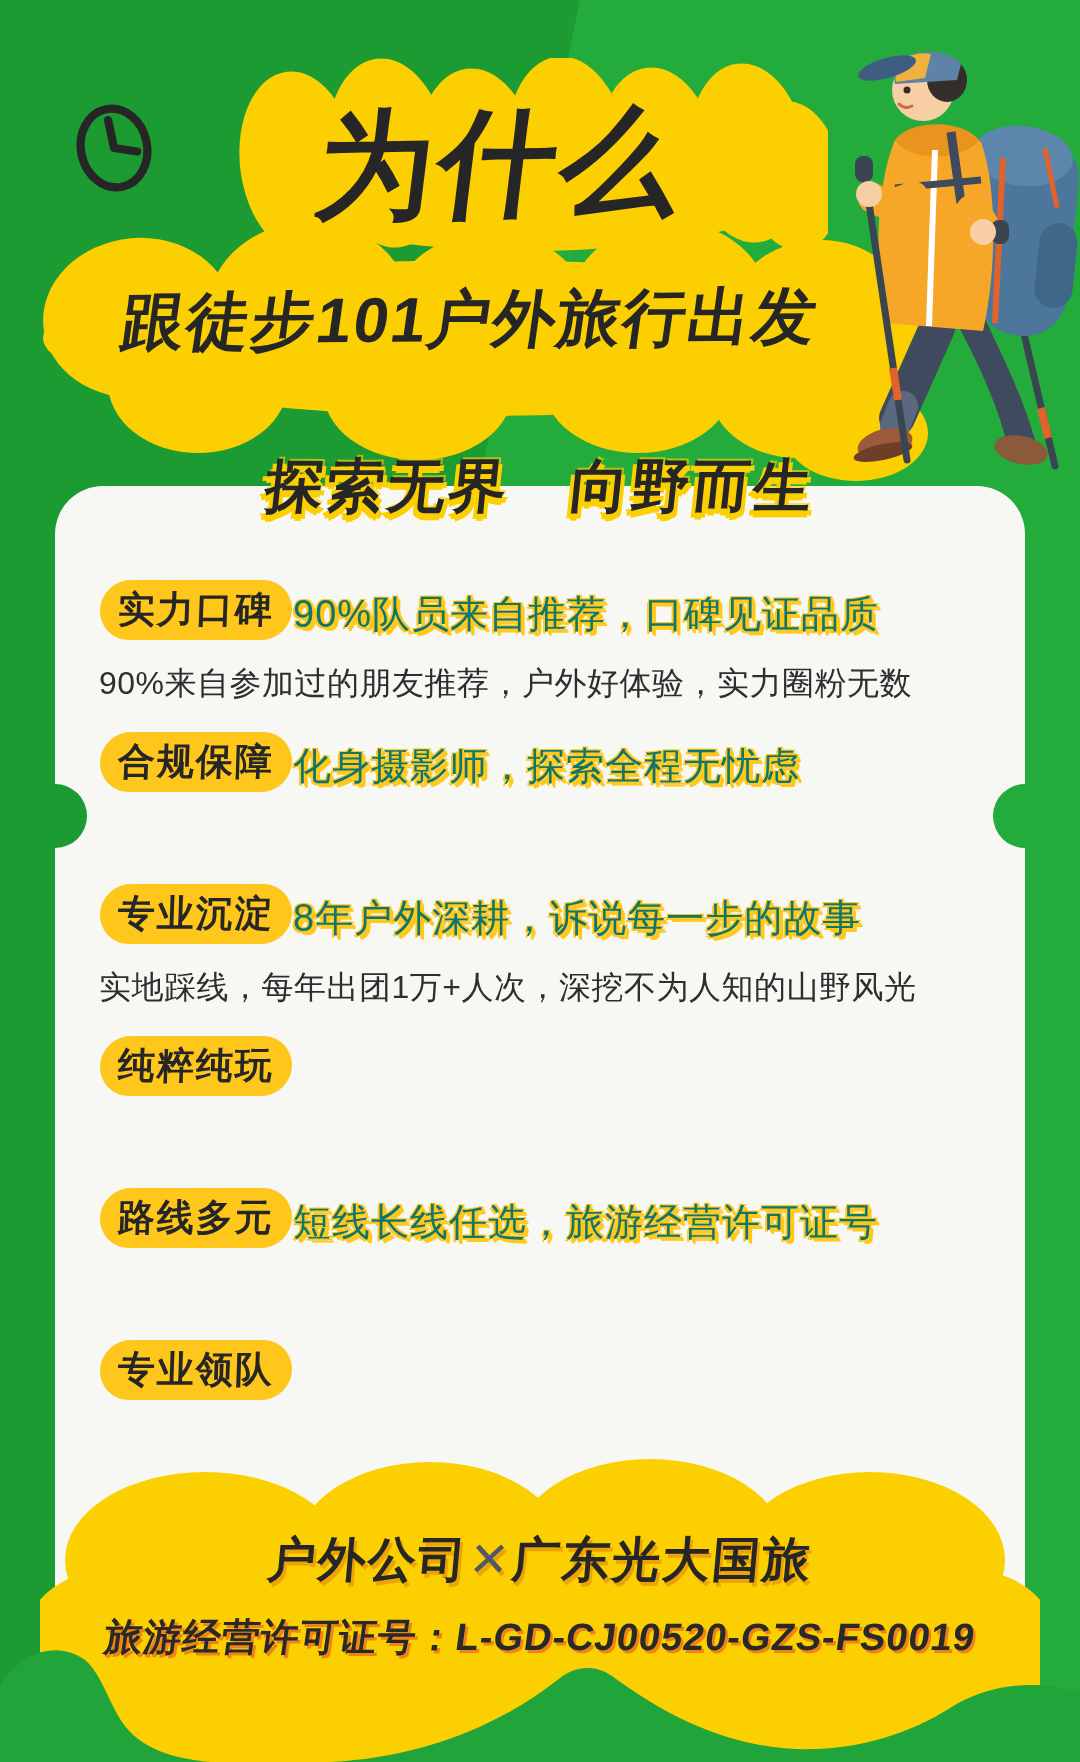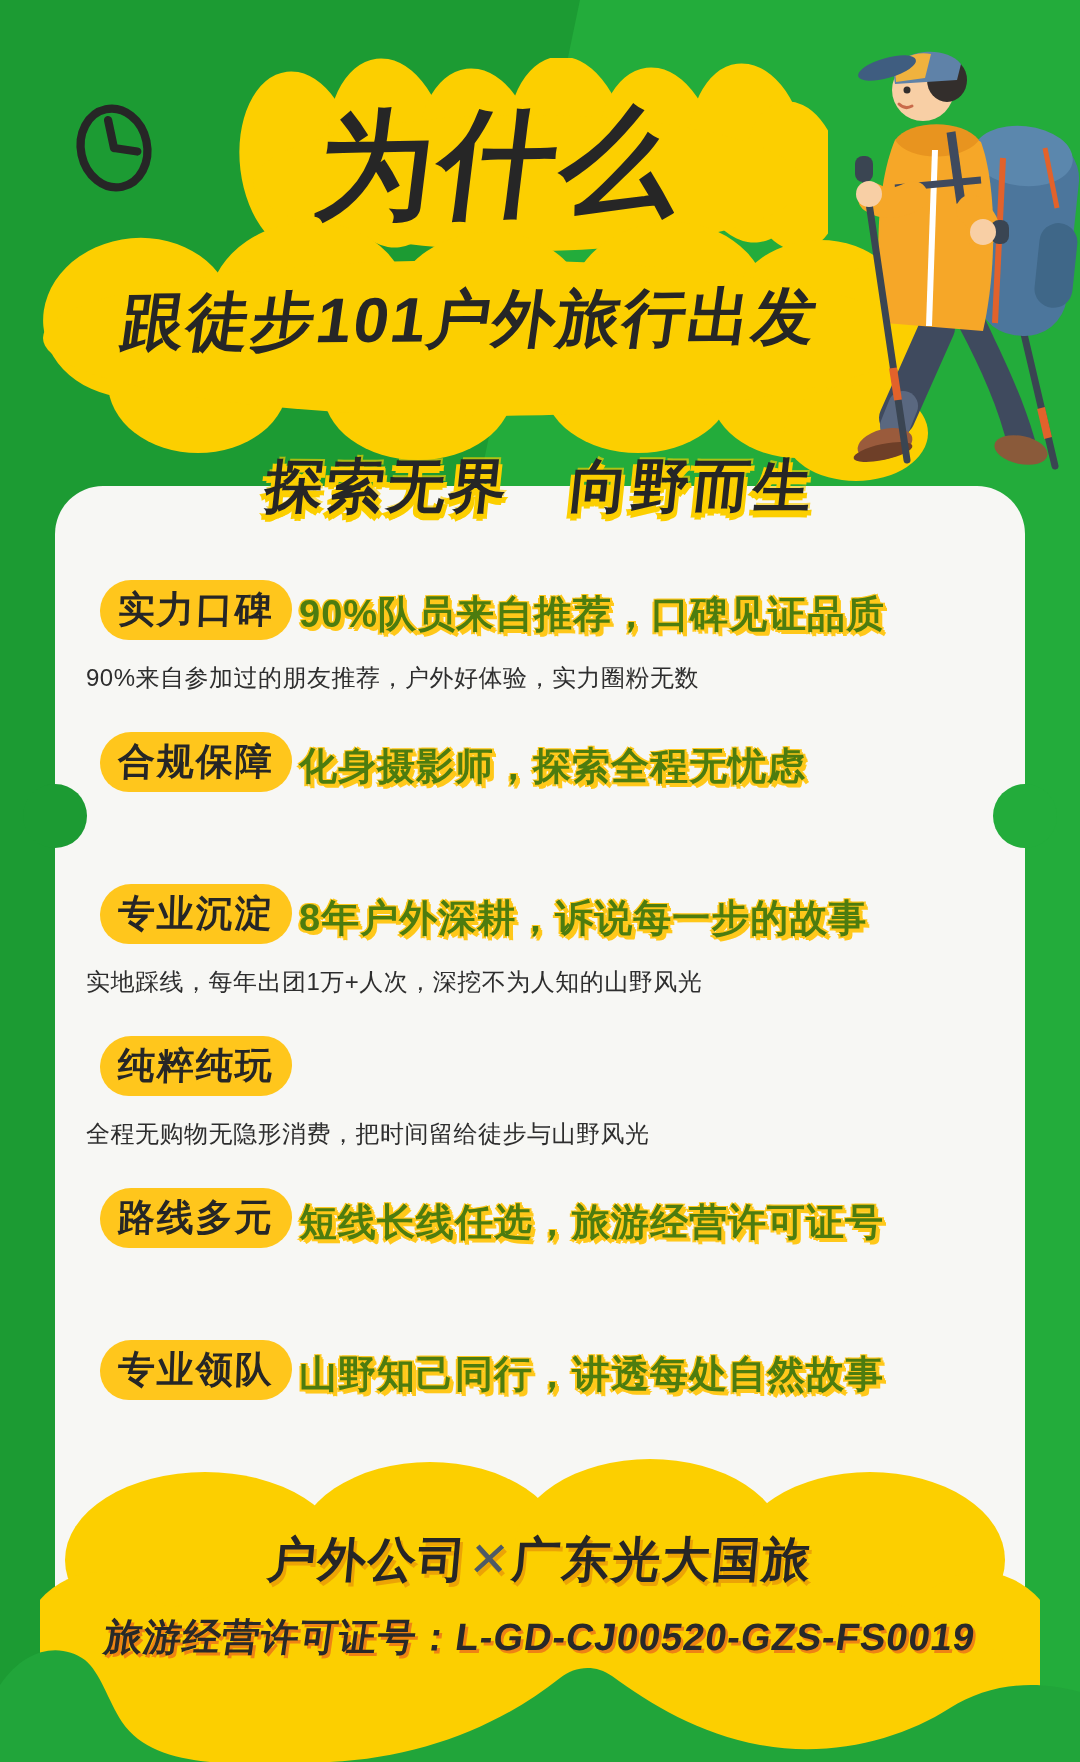--- a/index.html
+++ b/index.html
@@ -46,26 +46,26 @@
   }
   #features{left:55px; top:486px; width:970px; height:1200px; z-index:2;}
   .feature{position:absolute; left:0; width:970px; height:150px;}
   .feature-tag{
     position:absolute; left:45px; top:0; height:60px; line-height:60px;
     padding:0 18px; background:#ffc61c; border-radius:30px;
     font-size:37px; font-weight:800; color:#262626; letter-spacing:2px;
     transform:skew(-2deg);
   }
   .feature-heading{
-    position:absolute; left:244px; top:9px; font-size:38px; font-weight:700;
-    color:#4d7c0f; letter-spacing:1px; white-space:nowrap;
+    position:absolute; left:238px; top:9px; font-size:38px; font-weight:400;
+    color:#0f766e; letter-spacing:1px; white-space:nowrap;
     text-shadow:3px 2px 0 #ffc81a,-2px 2px 0 #ffc81a,2px -1px 0 #ffc81a,-1px -1px 0 #ffc81a,4px 4px 0 #ffc81a;
   }
   .feature-desc{
-    position:absolute; left:31px; top:82px; font-size:24px; font-weight:500;
+    position:absolute; left:44px; top:82px; font-size:32px; font-weight:500;
     color:#2e2e2e; letter-spacing:0.5px; white-space:nowrap;
   }
   .x-mark{color:#4e5a66; font-weight:900; padding:0 1px; display:inline-block;}
   
   #footer-blob{left:40px; top:1452px; width:1000px; height:310px; z-index:2;}
   #partnership{
     left:0; top:1528px; width:1080px; z-index:3; text-align:center;
     font-size:48px; font-weight:900; color:#262626; letter-spacing:2px;
     transform:skew(-5deg); white-space:nowrap;
     text-shadow:3px 4px 0 rgba(222,128,10,0.55);
@@ -184,29 +184,27 @@
       <div class="feature-tag">合规保障</div>
       <div class="feature-heading">化身摄影师，探索全程无忧虑</div>
     </div>
     <div class="feature" style="top:398px">
       <div class="feature-tag">专业沉淀</div>
       <div class="feature-heading">8年户外深耕，诉说每一步的故事</div>
       <div class="feature-desc">实地踩线，每年出团1万+人次，深挖不为人知的山野风光</div>
     </div>
     <div class="feature" style="top:550px">
       <div class="feature-tag">纯粹纯玩</div>
-      <div class="feature-desc">全程无购物无隐形消费，把时间留给徒步与山野风光</div>
     </div>
     <div class="feature" style="top:702px">
       <div class="feature-tag">路线多元</div>
       <div class="feature-heading">短线长线任选，旅游经营许可证号</div>
     </div>
     <div class="feature" style="top:854px">
       <div class="feature-tag">专业领队</div>
-      <div class="feature-heading">山野知己同行，讲透每处自然故事</div>
     </div>
   </div>
 
   <svg id="footer-blob" class="abs" viewBox="0 0 1000 310">
     <g class="cloud-fill">
       <ellipse cx="165" cy="108" rx="140" ry="88"></ellipse>
       <ellipse cx="390" cy="100" rx="135" ry="90"></ellipse>
       <ellipse cx="610" cy="95" rx="135" ry="88"></ellipse>
       <ellipse cx="830" cy="108" rx="135" ry="88"></ellipse>
       <ellipse cx="60" cy="215" rx="85" ry="95"></ellipse>

